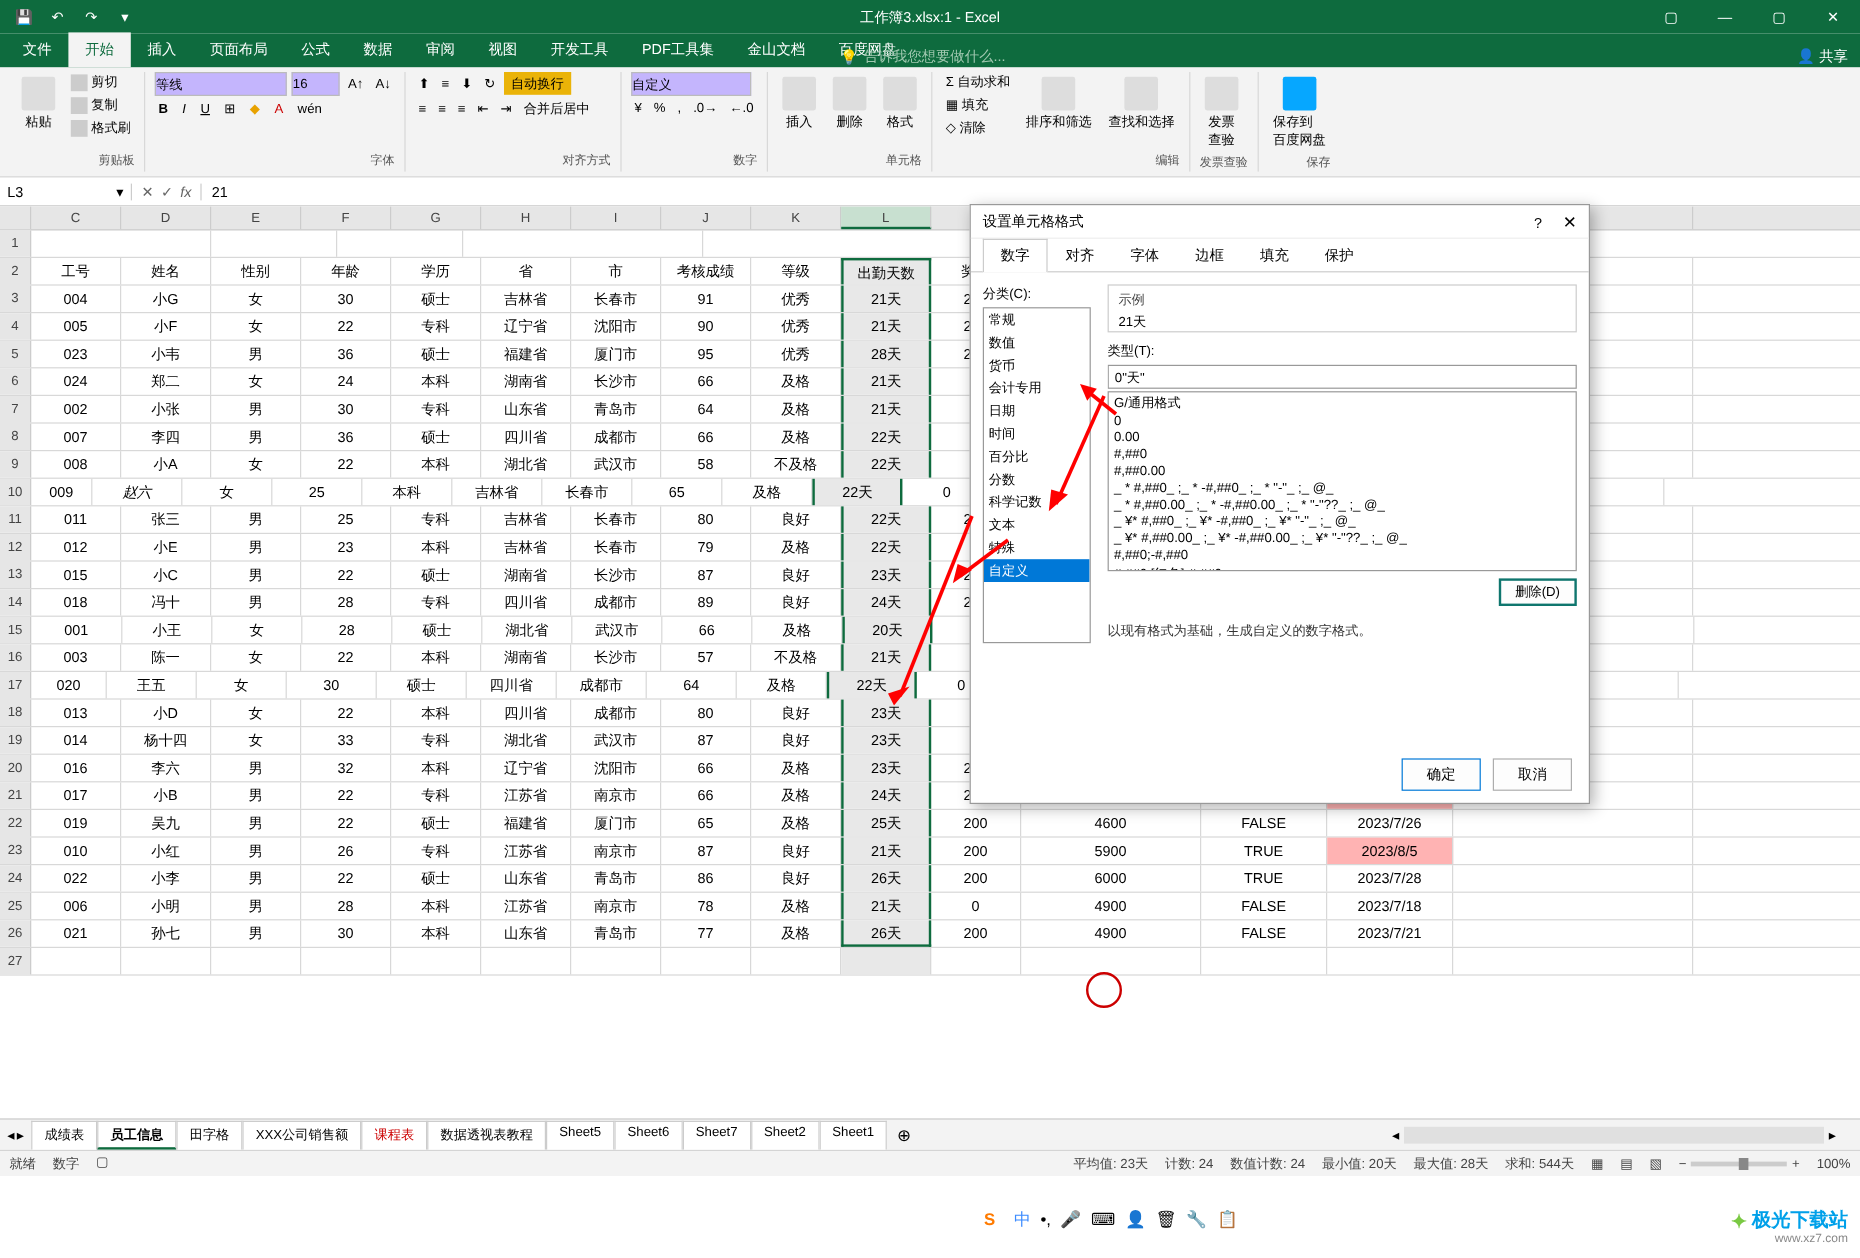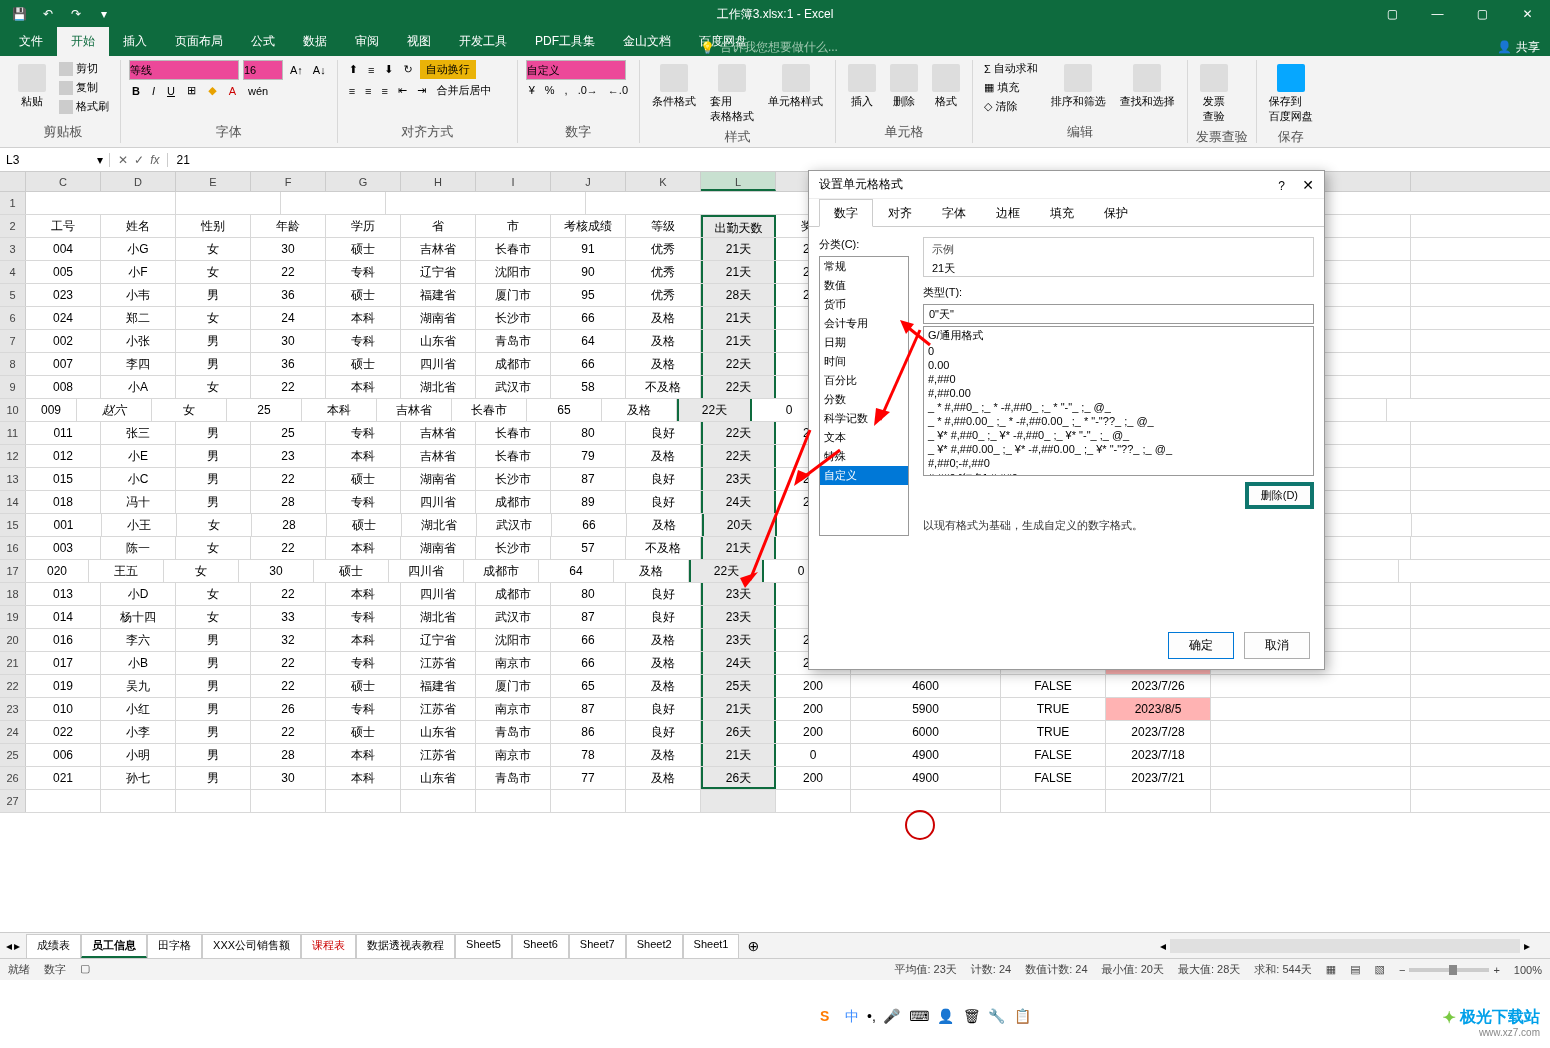--- a/index.html
+++ b/index.html
@@ -17,28 +17,28 @@
 .ribbon-tabs { height: 28px; background: #0e6b3e; display: flex; align-items: flex-end; padding-left: 5px; color: #fff; font-size: 12px; position: relative; }
 .ribbon-tabs .tab { padding: 6px 14px; cursor: pointer; }
 .ribbon-tabs .tab.active { background: #f3f3f3; color: #0e6b3e; }
 .ribbon-tabs .tab.file { background: transparent; }
 .ribbon-tabs .right { position: absolute; right: 10px; color: #fff; font-size: 12px; display: flex; align-items: center; gap: 10px; }
 .ribbon-tabs .tellme { color: #a0c8b0; font-size: 12px; position: absolute; left: 700px; display:flex; align-items:center; gap:5px;}
 
 
 .ribbon { height: 92px; background: #f3f3f3; border-bottom: 1px solid #d0d0d0; display: flex; padding: 4px 6px; }
 .rgroup { border-right: 1px solid #d8d8d8; padding: 0 8px; display: flex; flex-direction: column; justify-content: space-between; }
-.rgroup .lbl { text-align: center; font-size: 13px; color: #555; padding-bottom: 2px; }
+.rgroup .lbl { text-align: right; font-size: 10px; color: #555; padding-bottom: 2px; }
 .rgroup .body { display: flex; align-items: flex-start; gap: 6px; flex: 1; }
 .bigbtn { display: flex; flex-direction: column; align-items: center; justify-content: center; padding: 4px; cursor: pointer; font-size: 11px; gap: 2px; }
 .bigbtn .ico { width: 28px; height: 28px; background: #ddd; border-radius: 2px; }
 .smallrow { display: flex; flex-direction: column; gap: 2px; }
 .smallbtn { display: flex; align-items: center; gap: 3px; font-size: 11px; cursor: pointer; padding: 1px 3px; }
 .smallbtn .ico-s { width: 14px; height: 14px; background: #ccc; }
-select, .combo { font-size: 11px; height: 20px; border: 1px solid #bbb; background: #ec4899; }
+select, .combo { font-size: 11px; height: 20px; border: 1px solid #bbb; background: #c4b5fd; }
 
 
 .fbar { height: 24px; border-bottom: 1px solid #ccc; display: flex; align-items: center; background: #fff; }
 .fbar .namebox { width: 110px; border-right: 1px solid #ccc; padding: 0 6px; font-size: 12px; display:flex; align-items:center; justify-content:space-between;}
 .fbar .fx { padding: 0 8px; color: #666; border-right: 1px solid #ccc; display:flex; gap:6px;}
 .fbar .fval { flex: 1; padding: 0 8px; font-size: 12px; }
 
 
 .grid-wrap { position: relative; height: 760px; overflow: hidden; }
 .colhdrs { display: flex; height: 20px; background: #e6e6e6; border-bottom: 1px solid #ccc; }
@@ -83,21 +83,21 @@
 .catlist .list div.sel { background: #0078d7; color: #fff; }
 .fmtright { flex: 1; }
 .sample { border: 1px solid #ccc; padding: 4px 8px; margin-bottom: 8px; font-size: 11px; height:40px;}
 .sample .slbl { font-size: 11px; color: #444; }
 .typebox { border: 1px solid #999; width: 100%; padding: 3px 5px; font-size: 11px; margin-top: 4px; }
 .typelist { border: 1px solid #999; height: 150px; overflow-y: auto; font-size: 11px; margin-top: 2px; }
 .typelist div { padding: 1px 4px; cursor: pointer; }
 .dlg-foot { position: absolute; bottom: 10px; right: 14px; display: flex; gap: 10px; }
 .dlg-foot button { padding: 4px 20px; font-size: 12px; cursor: pointer; background:#fdfdfd; border:1px solid #adadad;}
 .dlg-foot button.primary{border:1px solid #0078d7;}
-.delbtn { float: right; padding: 2px 12px; font-size: 11px; margin-top: 6px; background:#fdfdfd;border:4px solid #0f766e; cursor:pointer;}
+.delbtn { float: right; padding: 2px 12px; font-size: 11px; margin-top: 6px; background:#fdfdfd;border:2px solid #0f766e; cursor:pointer;}
 .hint { font-size: 11px; color: #333; margin-top: 42px; }
 
 
 .arrow { position: absolute; pointer-events: none; z-index: 200; }
 .arrow svg { overflow: visible; }
 
 
 .stamp { position:absolute; left:905px; top:810px; width:30px;height:30px; border:2px solid #c00; border-radius:50%;}
 
 
@@ -231,38 +231,20 @@
         <span class="smallbtn">.0→</span>
         <span class="smallbtn">←.0</span>
       </div>
     </div>
     <div class="lbl">数字</div>
   </div>
   <div class="rgroup">
     <div class="body">
       <div class="bigbtn">
           <div class="ico"></div>
-          <span>条件格式</span>
-        </div>
-      <div class="bigbtn">
-          <div class="ico"></div>
-          <span style="white-space:pre-line">套用
-表格格式</span>
-        </div>
-      <div class="bigbtn">
-          <div class="ico"></div>
-          <span>单元格样式</span>
-        </div>
-    </div>
-    <div class="lbl">样式</div>
-  </div>
-  <div class="rgroup">
-    <div class="body">
-      <div class="bigbtn">
-          <div class="ico"></div>
           <span>插入</span>
         </div>
       <div class="bigbtn">
           <div class="ico"></div>
           <span>删除</span>
         </div>
       <div class="bigbtn">
           <div class="ico"></div>
           <span>格式</span>
         </div>

